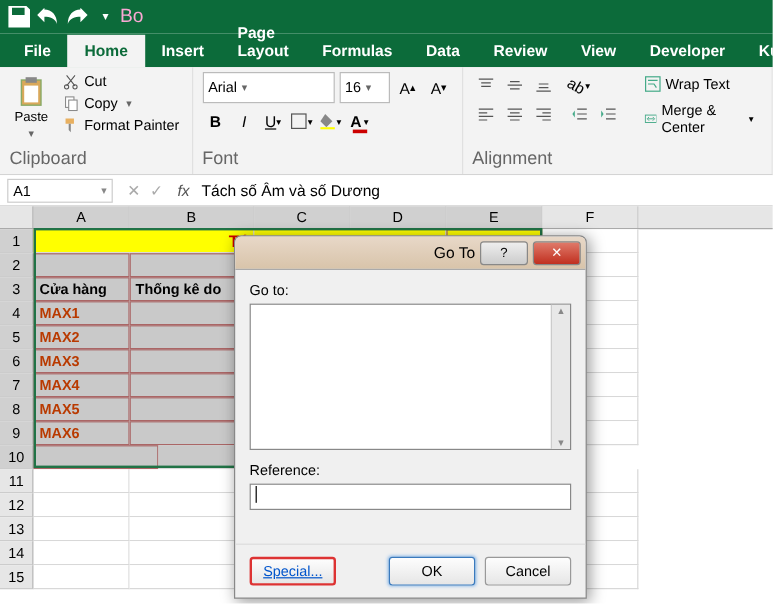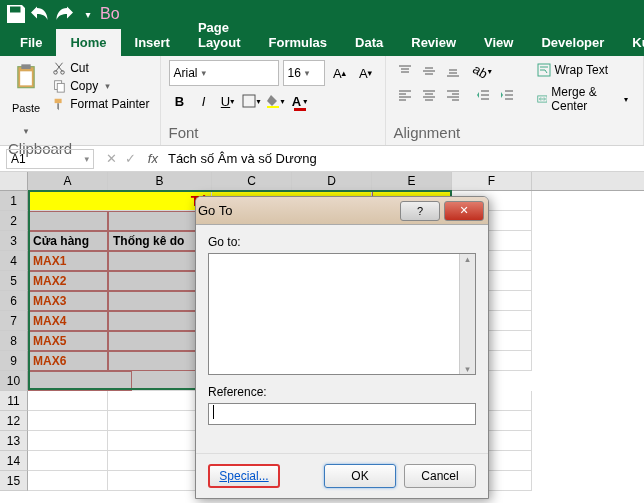--- a/index.html
+++ b/index.html
@@ -15,21 +15,21 @@
 .tabs { background: #0c6b3a; height: 28px; display: flex; align-items: flex-end; padding: 0 0 0 6px; }
 .tab { padding: 6px 14px; color: #fff; font-size: 13px; cursor: pointer; font-weight: bold; }
 .tab.active { background: #f3f3f3; color: #0c6b3a; }
 
 
 .ribbon { background: #f3f3f3; border-bottom: 1px solid #d4d4d4; display: flex; height: 90px; }
 .group { border-right: 1px solid #e0e0e0; padding: 4px 8px; display: flex; flex-direction: column; justify-content: space-between; }
 .group-label { text-align: left; font-size: 15px; color: #666; padding-top: 2px; }
 .group-content { display: flex; gap: 6px; flex: 1; }
 
-.paste-big { display: flex; flex-direction: column; align-items: center; gap: 12px; cursor: pointer; padding: 2px 4px; }
+.paste-big { display: flex; flex-direction: column; align-items: center; gap: 2px; cursor: pointer; padding: 2px 4px; }
 .paste-big .icon { width: 28px; height: 28px; }
 .paste-big .lbl { font-size: 11px; }
 .clip-list { display: flex; flex-direction: column; gap: 2px; font-size: 12px; }
 .clip-item { display: flex; align-items: center; gap: 4px; cursor: pointer; padding: 1px 2px; }
 .clip-item svg { width: 14px; height: 14px; }
 
 .font-row1 { display: flex; gap: 4px; align-items: center; margin-bottom: 4px; }
 .font-row2 { display: flex; gap: 2px; align-items: center; }
 .combo { background: #fff; border: 1px solid #bbb; height: 26px; display: flex; align-items: center; padding: 0 4px; font-size: 12px; }
 .combo .arrow { margin-left: 4px; font-size: 9px; color: #666; }
@@ -71,21 +71,21 @@
 .cell.titlecell { background: #ffff00; color: #c00; font-weight: bold; font-size: 14px; justify-content: center; }
 .cell.tblhdr { background: #c9c9c9; font-weight: bold; border: 1px solid #a66; }
 .cell.maxcell { color: #b93a00; font-weight: bold; border: 1px solid #a66; background: #c9c9c9; }
 .cell.datecell { border: 1px solid #a66; background: #fff; text-align: right; justify-content: flex-end; }
 
 
 .sel-border { position: absolute; border: 2px solid #217346; pointer-events: none; }
 
 
 .dialog { position: absolute; top: 196px; left: 195px; width: 294px; background: #f0f0f0; border: 1px solid #888; box-shadow: 2px 2px 12px rgba(0,0,0,0.4); border-radius: 6px 6px 0 0; overflow: hidden; }
-.dlg-title { height: 28px; background: linear-gradient(#e8d8c8, #d8c4aa); display: flex; align-items: center; padding: 0 4px 0 2px; font-size: 13px; border-bottom: 1px solid #aaa; }
+.dlg-title { height: 28px; background: linear-gradient(#e8d8c8, #d8c4aa); display: flex; align-items: center; padding: 0 4px 0 14px; font-size: 13px; border-bottom: 1px solid #aaa; text-align: right; }
 .dlg-title-text { flex: 1; }
 .dlg-tbtn { width: 40px; height: 20px; background: linear-gradient(#eee,#ccc); border: 1px solid #888; border-radius: 3px; margin-left: 4px; display: flex; align-items: center; justify-content: center; font-size: 11px; cursor: pointer; }
 .dlg-tbtn.close { background: linear-gradient(#e07a6a,#c03020); color: #fff; }
 .dlg-body { padding: 10px 12px; }
 .dlg-label { font-size: 12px; margin-bottom: 4px; }
 .dlg-list { width: 100%; height: 122px; background: #fff; border: 1px solid #888; margin-bottom: 10px; display: flex; }
 .dlg-list-inner { flex: 1; }
 .dlg-scroll { width: 16px; background: #e8e8e8; border-left: 1px solid #ccc; display: flex; flex-direction: column; justify-content: space-between; align-items: center; font-size: 9px; color: #888; }
 .dlg-input { width: 100%; height: 22px; border: 1px solid #888; background: #fff; padding: 0 4px; font-size: 12px; }
 .dlg-btns { display: flex; justify-content: flex-end; gap: 8px; padding: 10px 12px; border-top: 1px solid #ddd; margin-top: 18px; }

